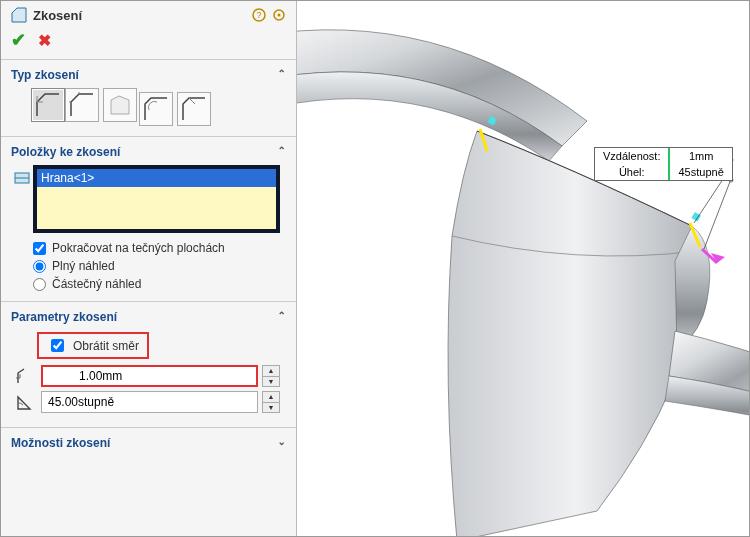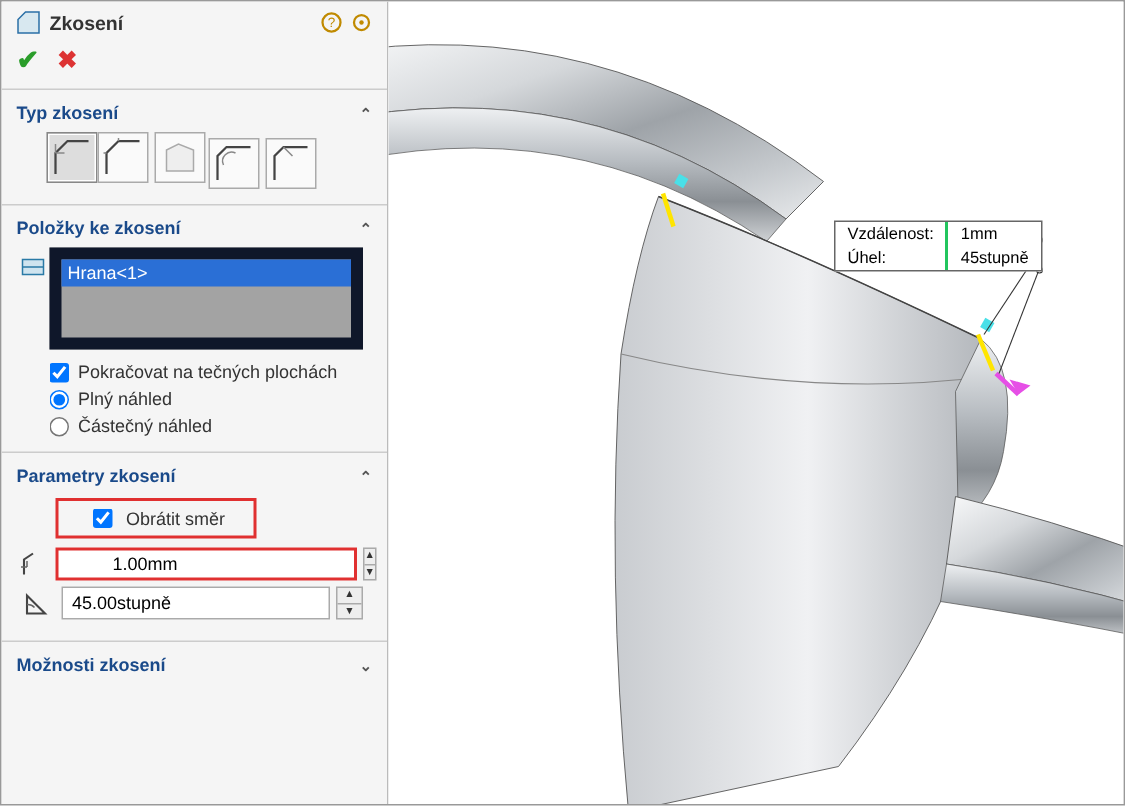--- a/index.html
+++ b/index.html
@@ -1,52 +1,52 @@
 <!DOCTYPE html>
 <html><head>
 <meta charset="utf-8">
 <style>
   * { box-sizing: border-box; font-family: Arial, sans-serif; }
   body { margin: 0; width: 750px; height: 537px; display: flex; border: 1px solid #999; background: #fff; overflow: hidden; }
-  .panel { width: 258px; background: #f5f5f5; border-right: 1px solid #bbb; display: flex; flex-direction: column; font-size: 12px; color: #333; }
+  .panel { width: 296px; background: #f5f5f5; border-right: 1px solid #bbb; display: flex; flex-direction: column; font-size: 12px; color: #333; }
   .panel-header { display: flex; align-items: center; padding: 6px 10px 2px 10px; }
   .panel-title { font-weight: bold; font-size: 13px; flex: 1; }
   .panel-header-icons { display: flex; gap: 6px; }
   .confirm-row { display: flex; align-items: center; gap: 12px; padding: 4px 10px 8px 10px; border-bottom: 1px solid #ccc; }
   .check { color: #2a9d2a; font-size: 18px; font-weight: bold; cursor: pointer; }
   .cross { color: #d33; font-size: 16px; font-weight: bold; cursor: pointer; }
   .section { border-bottom: 1px solid #ccc; padding: 6px 6px 10px 6px; }
-  .section-header { display: flex; align-items: flex-end; font-weight: bold; color: #1a4a8a; padding: 2px 4px 6px 4px; }
+  .section-header { display: flex; align-items: flex-start; font-weight: bold; color: #1a4a8a; padding: 2px 4px 6px 4px; }
   .section-header .title { flex: 1; }
   .caret { font-size: 10px; color: #555; cursor: pointer; }
   .type-grid { display: flex; flex-wrap: wrap; margin-left: 24px; gap: 0; }
   .type-grid .row1 { display: flex; gap: 0; margin-bottom: 4px; }
   .type-grid .row2 { display: flex; gap: 4px; margin-top: 4px; margin-left: 2px; }
   .type-btn { width: 34px; height: 34px; border: 1px solid #aaa; background: #fafafa; display: flex; align-items: center; justify-content: center; font-size: 12px; cursor: pointer; }
   .type-btn.active { background: #ddd; border: 1px solid #888; box-shadow: inset 0 0 0 1px #fff; }
   .items-row { display: flex; align-items: flex-start; padding-left: 4px; }
   .items-icon { width: 22px; display: flex; justify-content: center; padding-top: 4px; }
-  .items-list { flex: 1; border: 8px solid #0f172a; background: #a3a3a3; margin-right: 10px; height: 68px; position: relative; }
+  .items-list { flex: 1; border: 4px solid #0f172a; background: #fef9c3; margin-right: 10px; height: 68px; position: relative; }
   .items-list .item { padding: 2px 4px; font-size: 12px; }
   .items-list .item.selected { background: #2a6fd6; color: #fff; }
   .opts { margin-left: 26px; margin-top: 8px; display: flex; flex-direction: column; gap: 4px; }
   .opts label { display: flex; align-items: center; gap: 6px; cursor: pointer; }
   .opts input { margin: 0; }
   .param-row { display: flex; align-items: center; margin: 4px 10px 4px 6px; gap: 4px; }
   .param-icon { width: 24px; display: flex; justify-content: center; font-size: 16px; }
   .param-input { flex: 1; height: 22px; border: 1px solid #aaa; padding: 0 6px; font-size: 12px; }
   .param-input.red-box { border: 2px solid #e03030; padding-left: 36px; }
   .spin { width: 18px; height: 22px; border: 1px solid #aaa; background: #eee; display: flex; flex-direction: column; cursor: pointer; }
   .spin div { flex:1; display:flex; align-items:center; justify-content:center; font-size:7px; line-height:1; }
   .spin div:first-child { border-bottom:1px solid #aaa; }
-  .red-box-span { border: 2px solid #e03030; padding: 2px 19px; }
+  .red-box-span { border: 2px solid #e03030; padding: 2px 8px; }
   .chk-row { margin: 2px 0 6px 30px; }
   .viewport { flex: 1; background: #fff; position: relative; overflow: hidden; }
   .viewport svg { position:absolute; top:0; left:0; }
-  .callout { position: absolute; top: 146px; left: 297px; background: #fff; border: 1px solid #666; font-size: 11px; }
+  .callout { position: absolute; top: 146px; left: 297px; background: #fff; border: 1px solid #666; font-size: 11px; text-align: center; }
   .callout table { border-collapse: collapse; }
   .callout td { padding: 2px 8px; }
   .callout td.val { border-left: 2px solid #22c55e; }
   .feat-icon { width:16px; height:16px; display:inline-block; }
   .help-icon, .settings-icon { width:14px; height:14px; cursor:pointer; color:#c08a00; }
 </style>
 </head>
 <body>
 
 <div class="panel">

